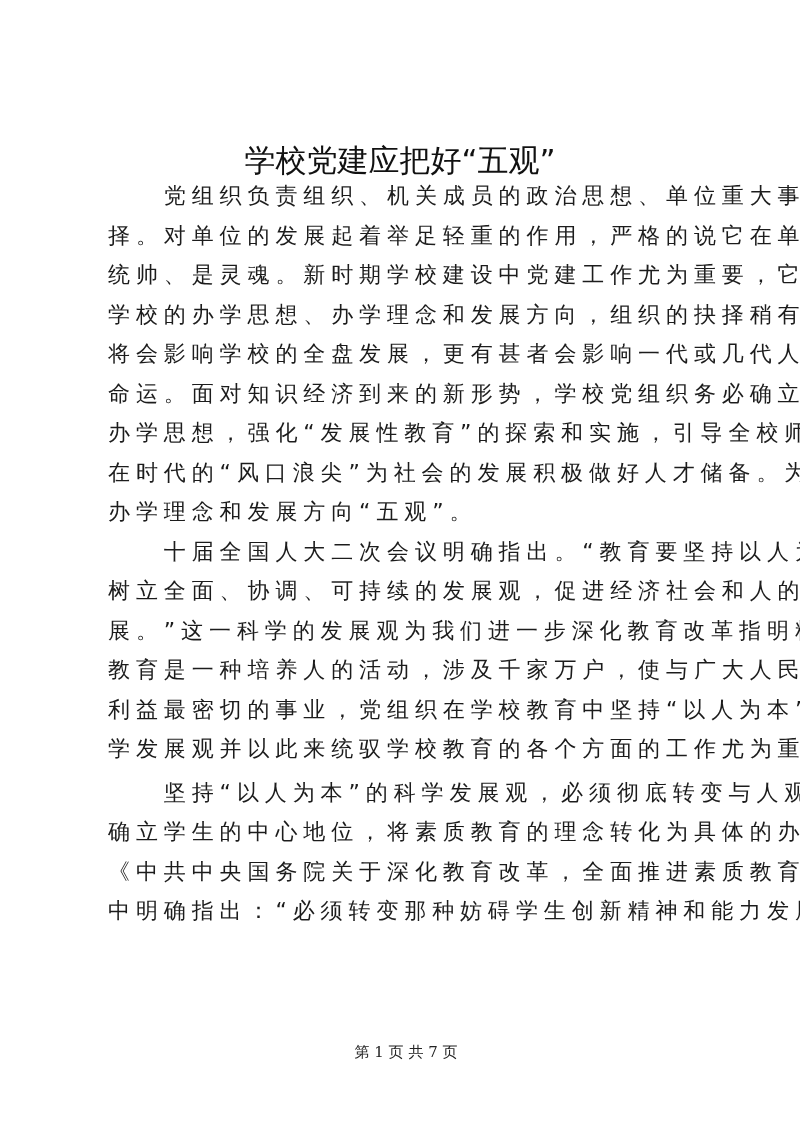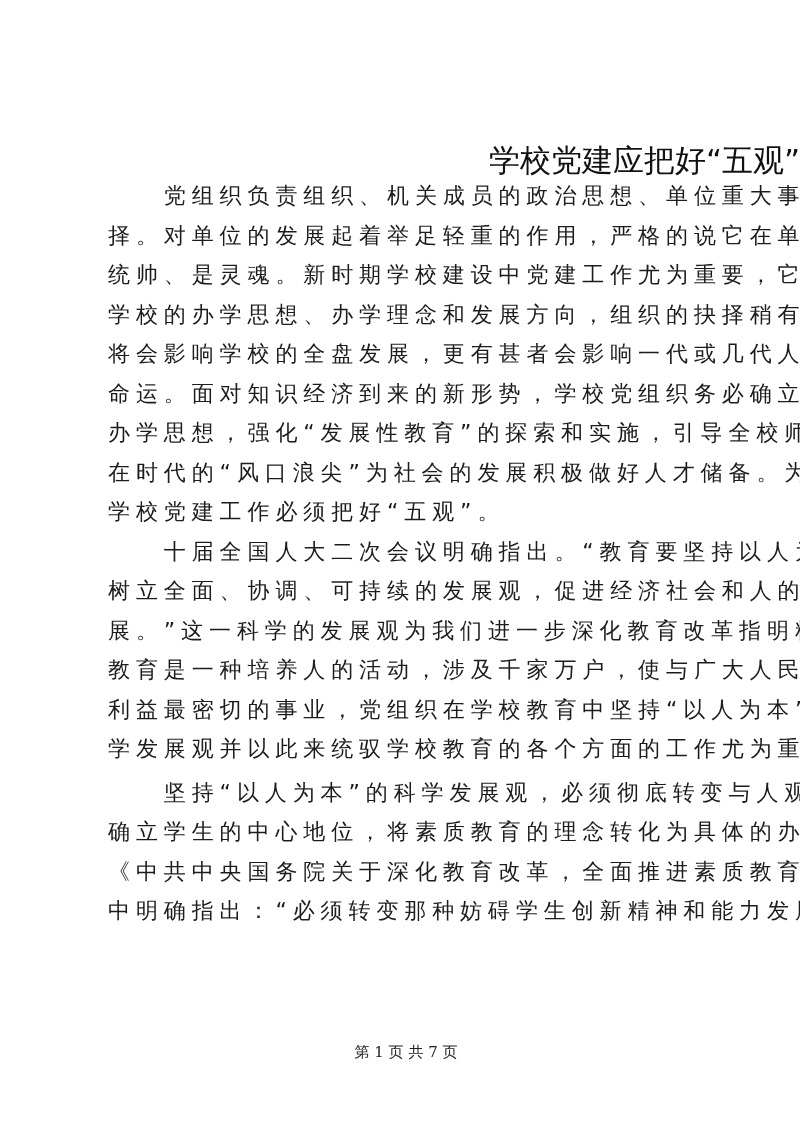--- a/index.html
+++ b/index.html
@@ -21,21 +21,21 @@
       top: 0;
       width: 800px;
       height: 1131px;
       background: #ffffff;
     }
     .title {
       position: absolute;
       left: 0;
       top: 139px;
       width: 800px;
-      text-align: right;
+      text-align: center;
       font-size: 31px;
       line-height: 42px;
       letter-spacing: 0px;
       color: #111111;
       font-family: "DejaVu Sans", "Liberation Sans", sans-serif;
       margin: 0;
       font-weight: normal;
     }
     .body-text {
       position: absolute;
@@ -77,21 +77,21 @@
 
   <div class="body-text">
     <span class="line">　　党组织负责组织、机关成员的政治思想、单位重大事件的抉</span>
     <span class="line">择。对单位的发展起着举足轻重的作用，严格的说它在单位中是</span>
     <span class="line">统帅、是灵魂。新时期学校建设中党建工作尤为重要，它决定着</span>
     <span class="line">学校的办学思想、办学理念和发展方向，组织的抉择稍有不慎，</span>
     <span class="line">将会影响学校的全盘发展，更有甚者会影响一代或几代人的前途</span>
     <span class="line">命运。面对知识经济到来的新形势，学校党组织务必确立正确的</span>
     <span class="line">办学思想，强化“发展性教育”的探索和实施，引导全校师生站</span>
     <span class="line">在时代的“风口浪尖”为社会的发展积极做好人才储备。为此，</span>
-    <span class="line">学校党建工作必须把好“五观”。</span>
+    <span class="line">办学理念和发展方向“五观”。</span>
     <span class="line">　　十届全国人大二次会议明确指出。“教育要坚持以人为本，</span>
     <span class="line">树立全面、协调、可持续的发展观，促进经济社会和人的全面发</span>
     <span class="line">展。”这一科学的发展观为我们进一步深化教育改革指明料方向。</span>
     <span class="line">教育是一种培养人的活动，涉及千家万户，使与广大人民的根本</span>
     <span class="line">利益最密切的事业，党组织在学校教育中坚持“以人为本”的科</span>
     <span class="line">学发展观并以此来统驭学校教育的各个方面的工作尤为重要。</span>
     <div class="para-gap"></div>
     <span class="line">　　坚持“以人为本”的科学发展观，必须彻底转变与人观念，</span>
     <span class="line">确立学生的中心地位，将素质教育的理念转化为具体的办学行为。</span>
     <span class="line">《中共中央国务院关于深化教育改革，全面推进素质教育的决定》</span>

